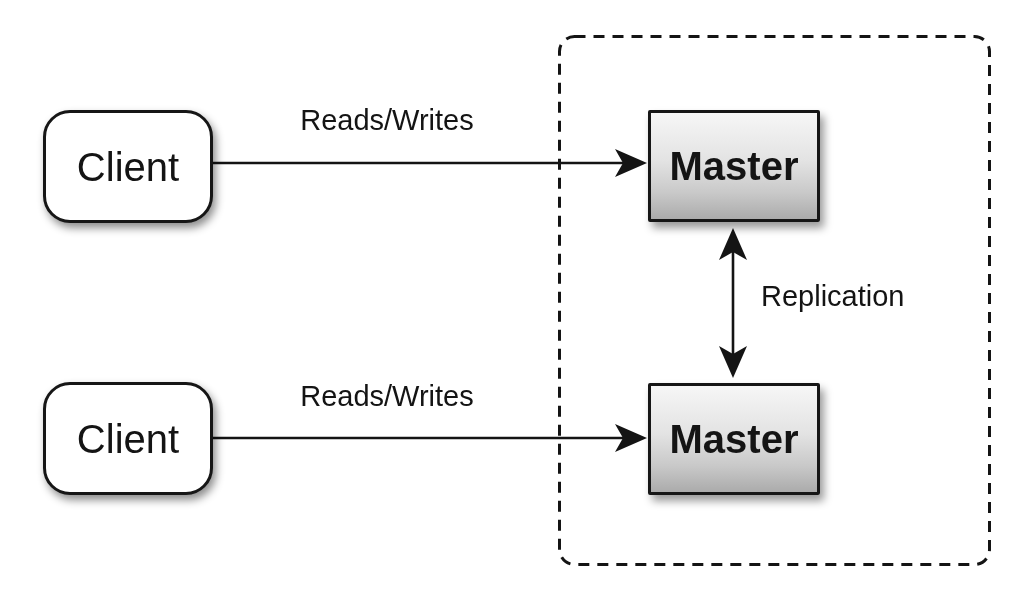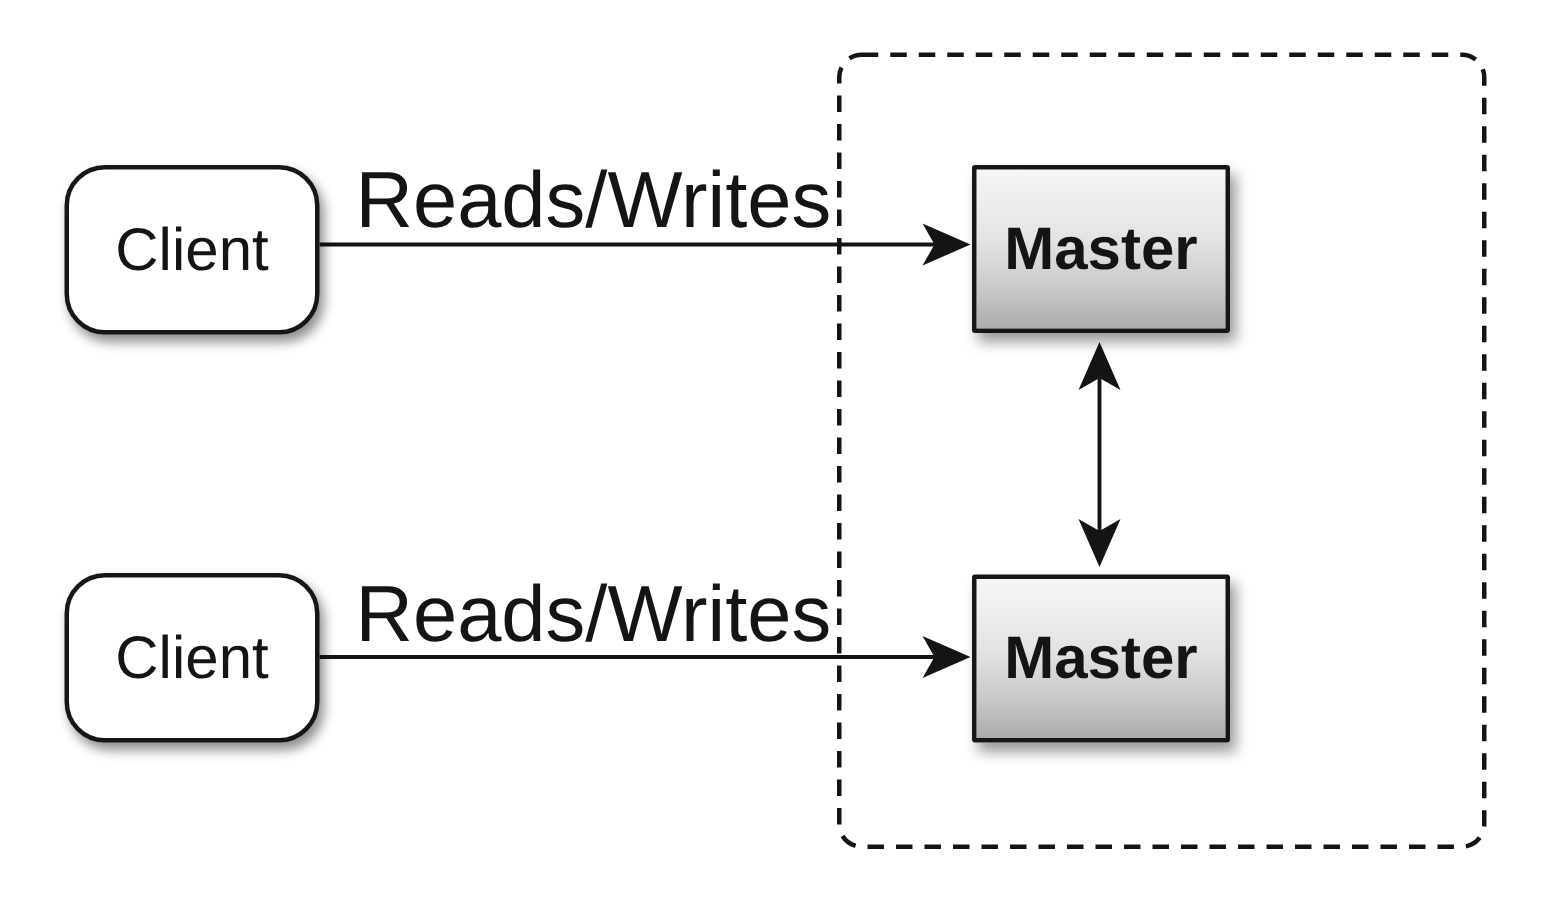--- a/index.html
+++ b/index.html
@@ -51,21 +51,21 @@
     background: linear-gradient(to bottom, #f6f6f6 0%, #e3e3e3 45%, #c9c9c9 75%, #ababab 100%);
     border: 3px solid #161616;
     border-radius: 2px;
     box-shadow: 4px 6px 9px rgba(0,0,0,0.4);
     font-weight: bold;
   }
   .master-node.pos-top { top: 110px; }
   .master-node.pos-bottom { top: 383px; }
   .edge-label {
     position: absolute;
-    font-size: 53px;
+    font-size: 29px;
     line-height: 1.08;
     white-space: nowrap;
   }
   .edge-label.rw {
     left: 237px;
     width: 300px;
     text-align: center;
   }
   .edge-label.rw-top { top: 105px; }
   .edge-label.rw-bottom { top: 381px; }
@@ -113,14 +113,15 @@
   </div>
 
   <div class="node master-node pos-bottom">
     <span>Master</span>
   </div>
 
   <div class="edge-label rw rw-top">Reads/Writes</div>
 
   <div class="edge-label rw rw-bottom">Reads/Writes</div>
 
+  <div class="edge-label repl">Replication</div>
 
 </div>
 
 </body></html>

